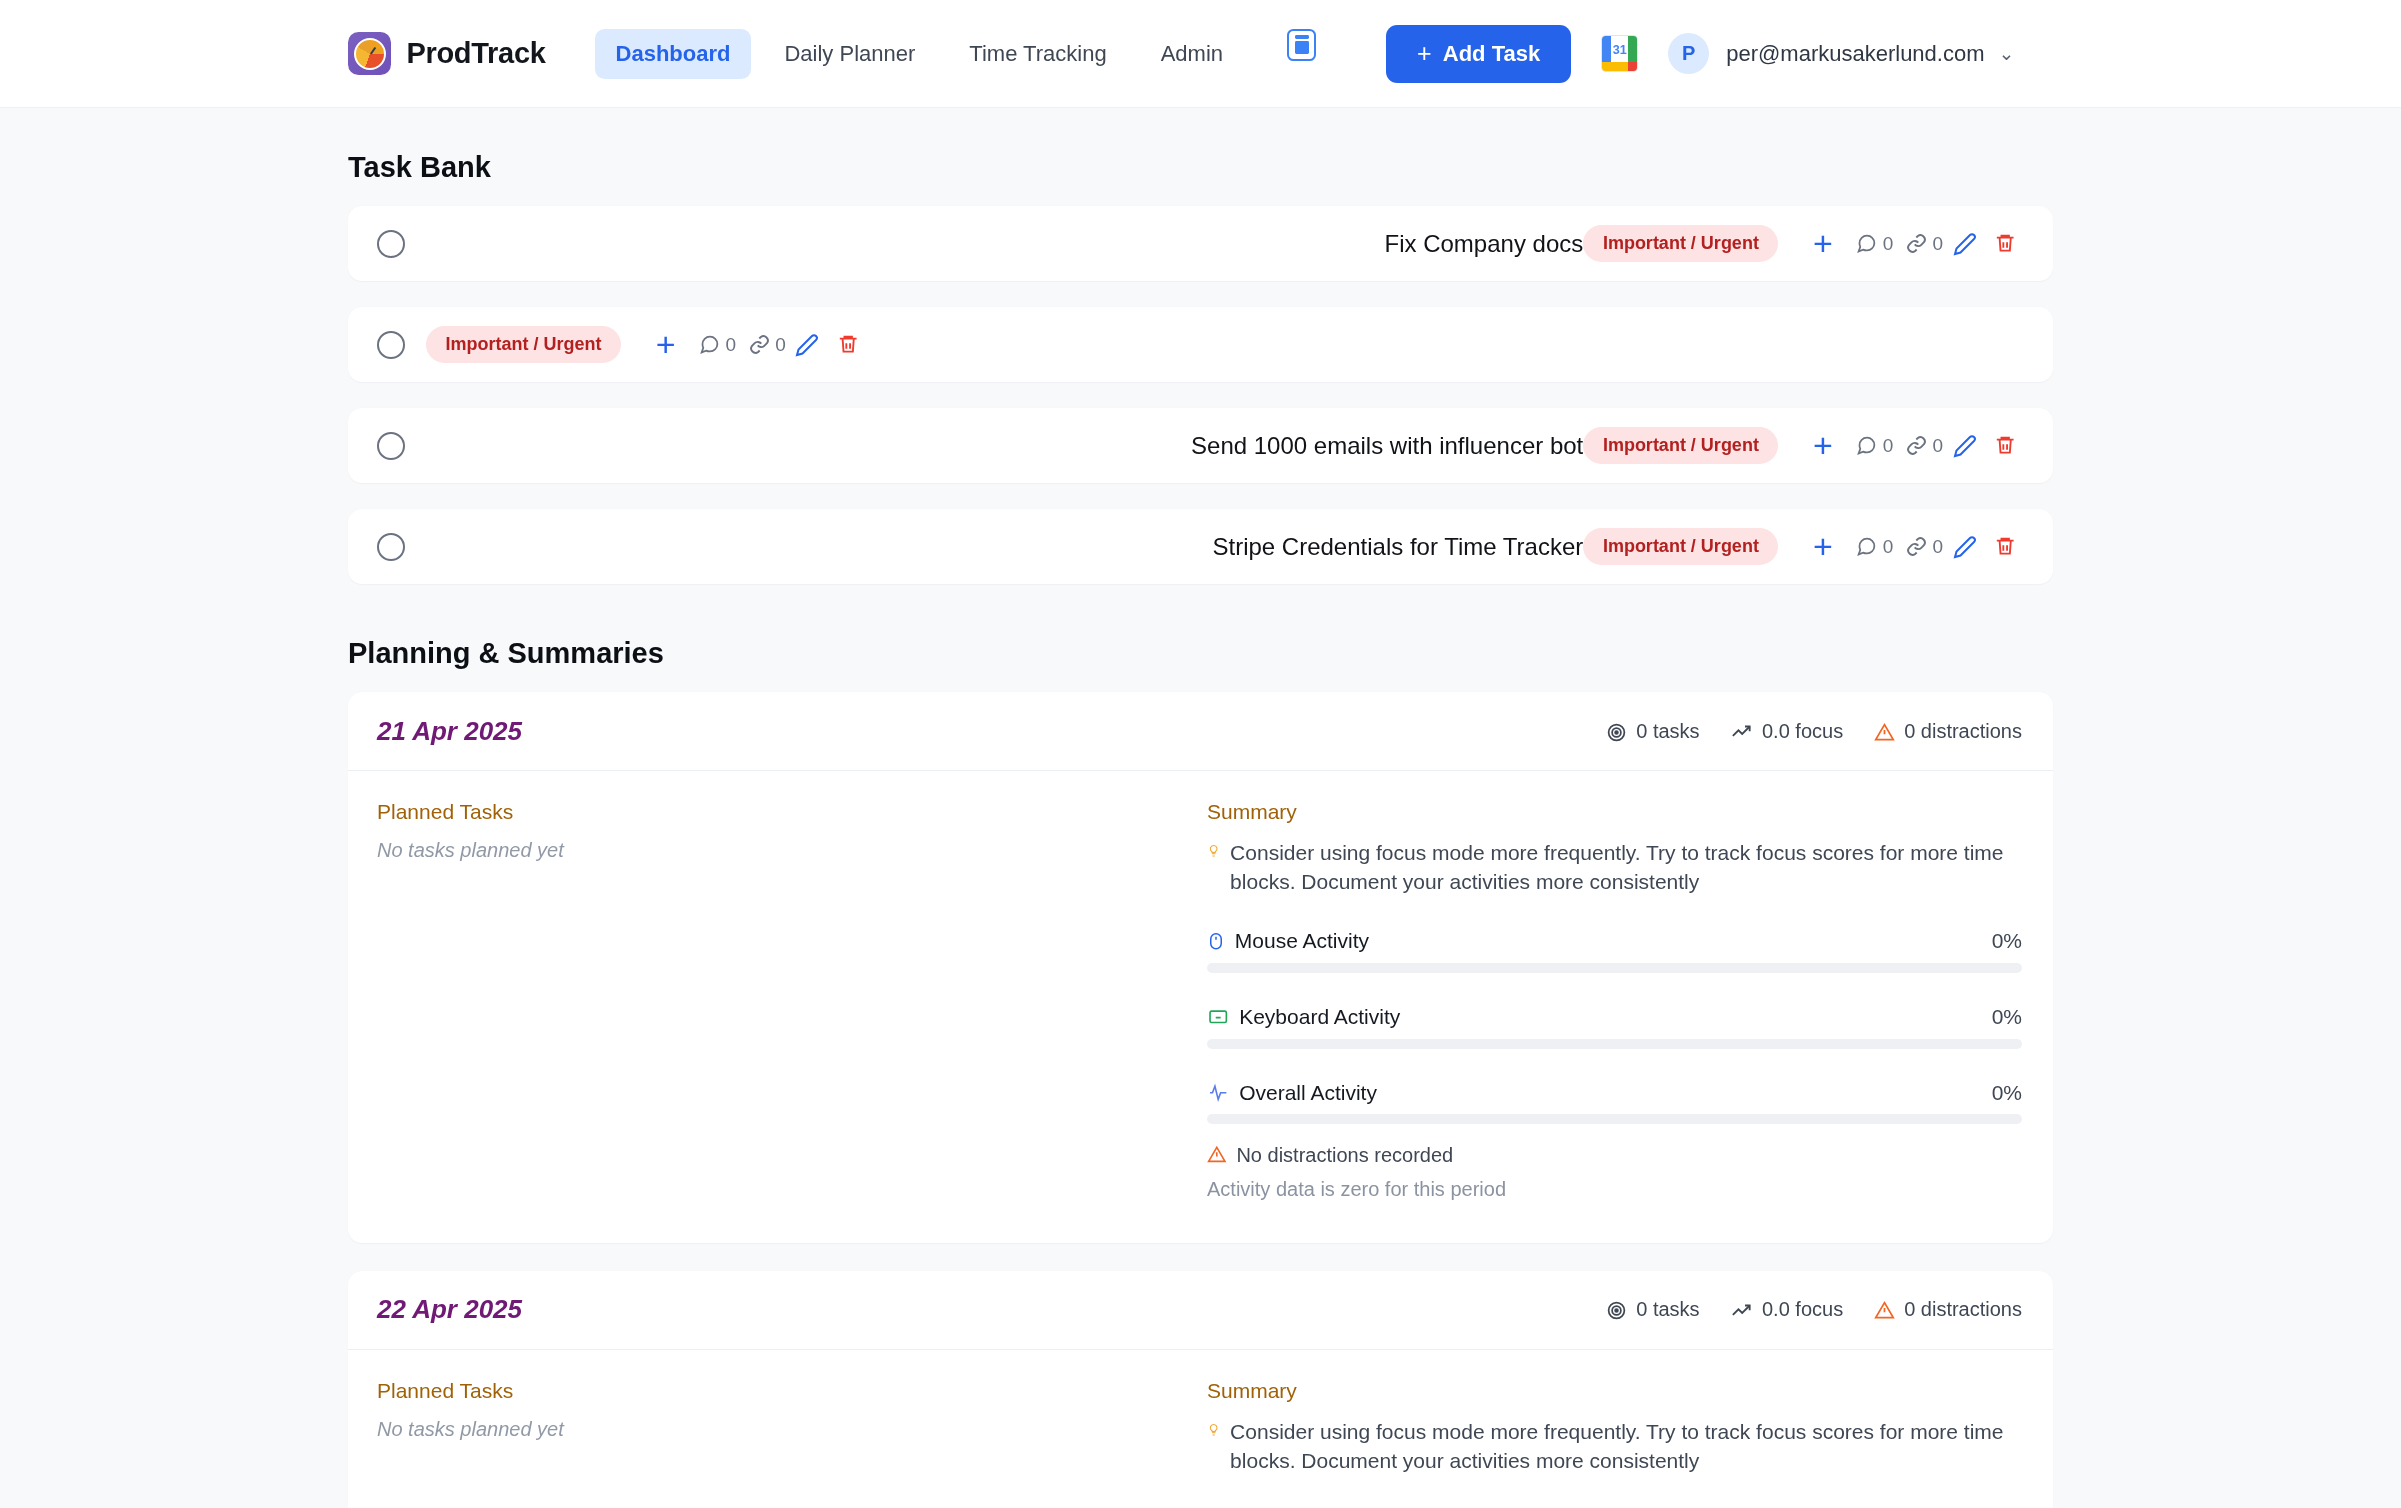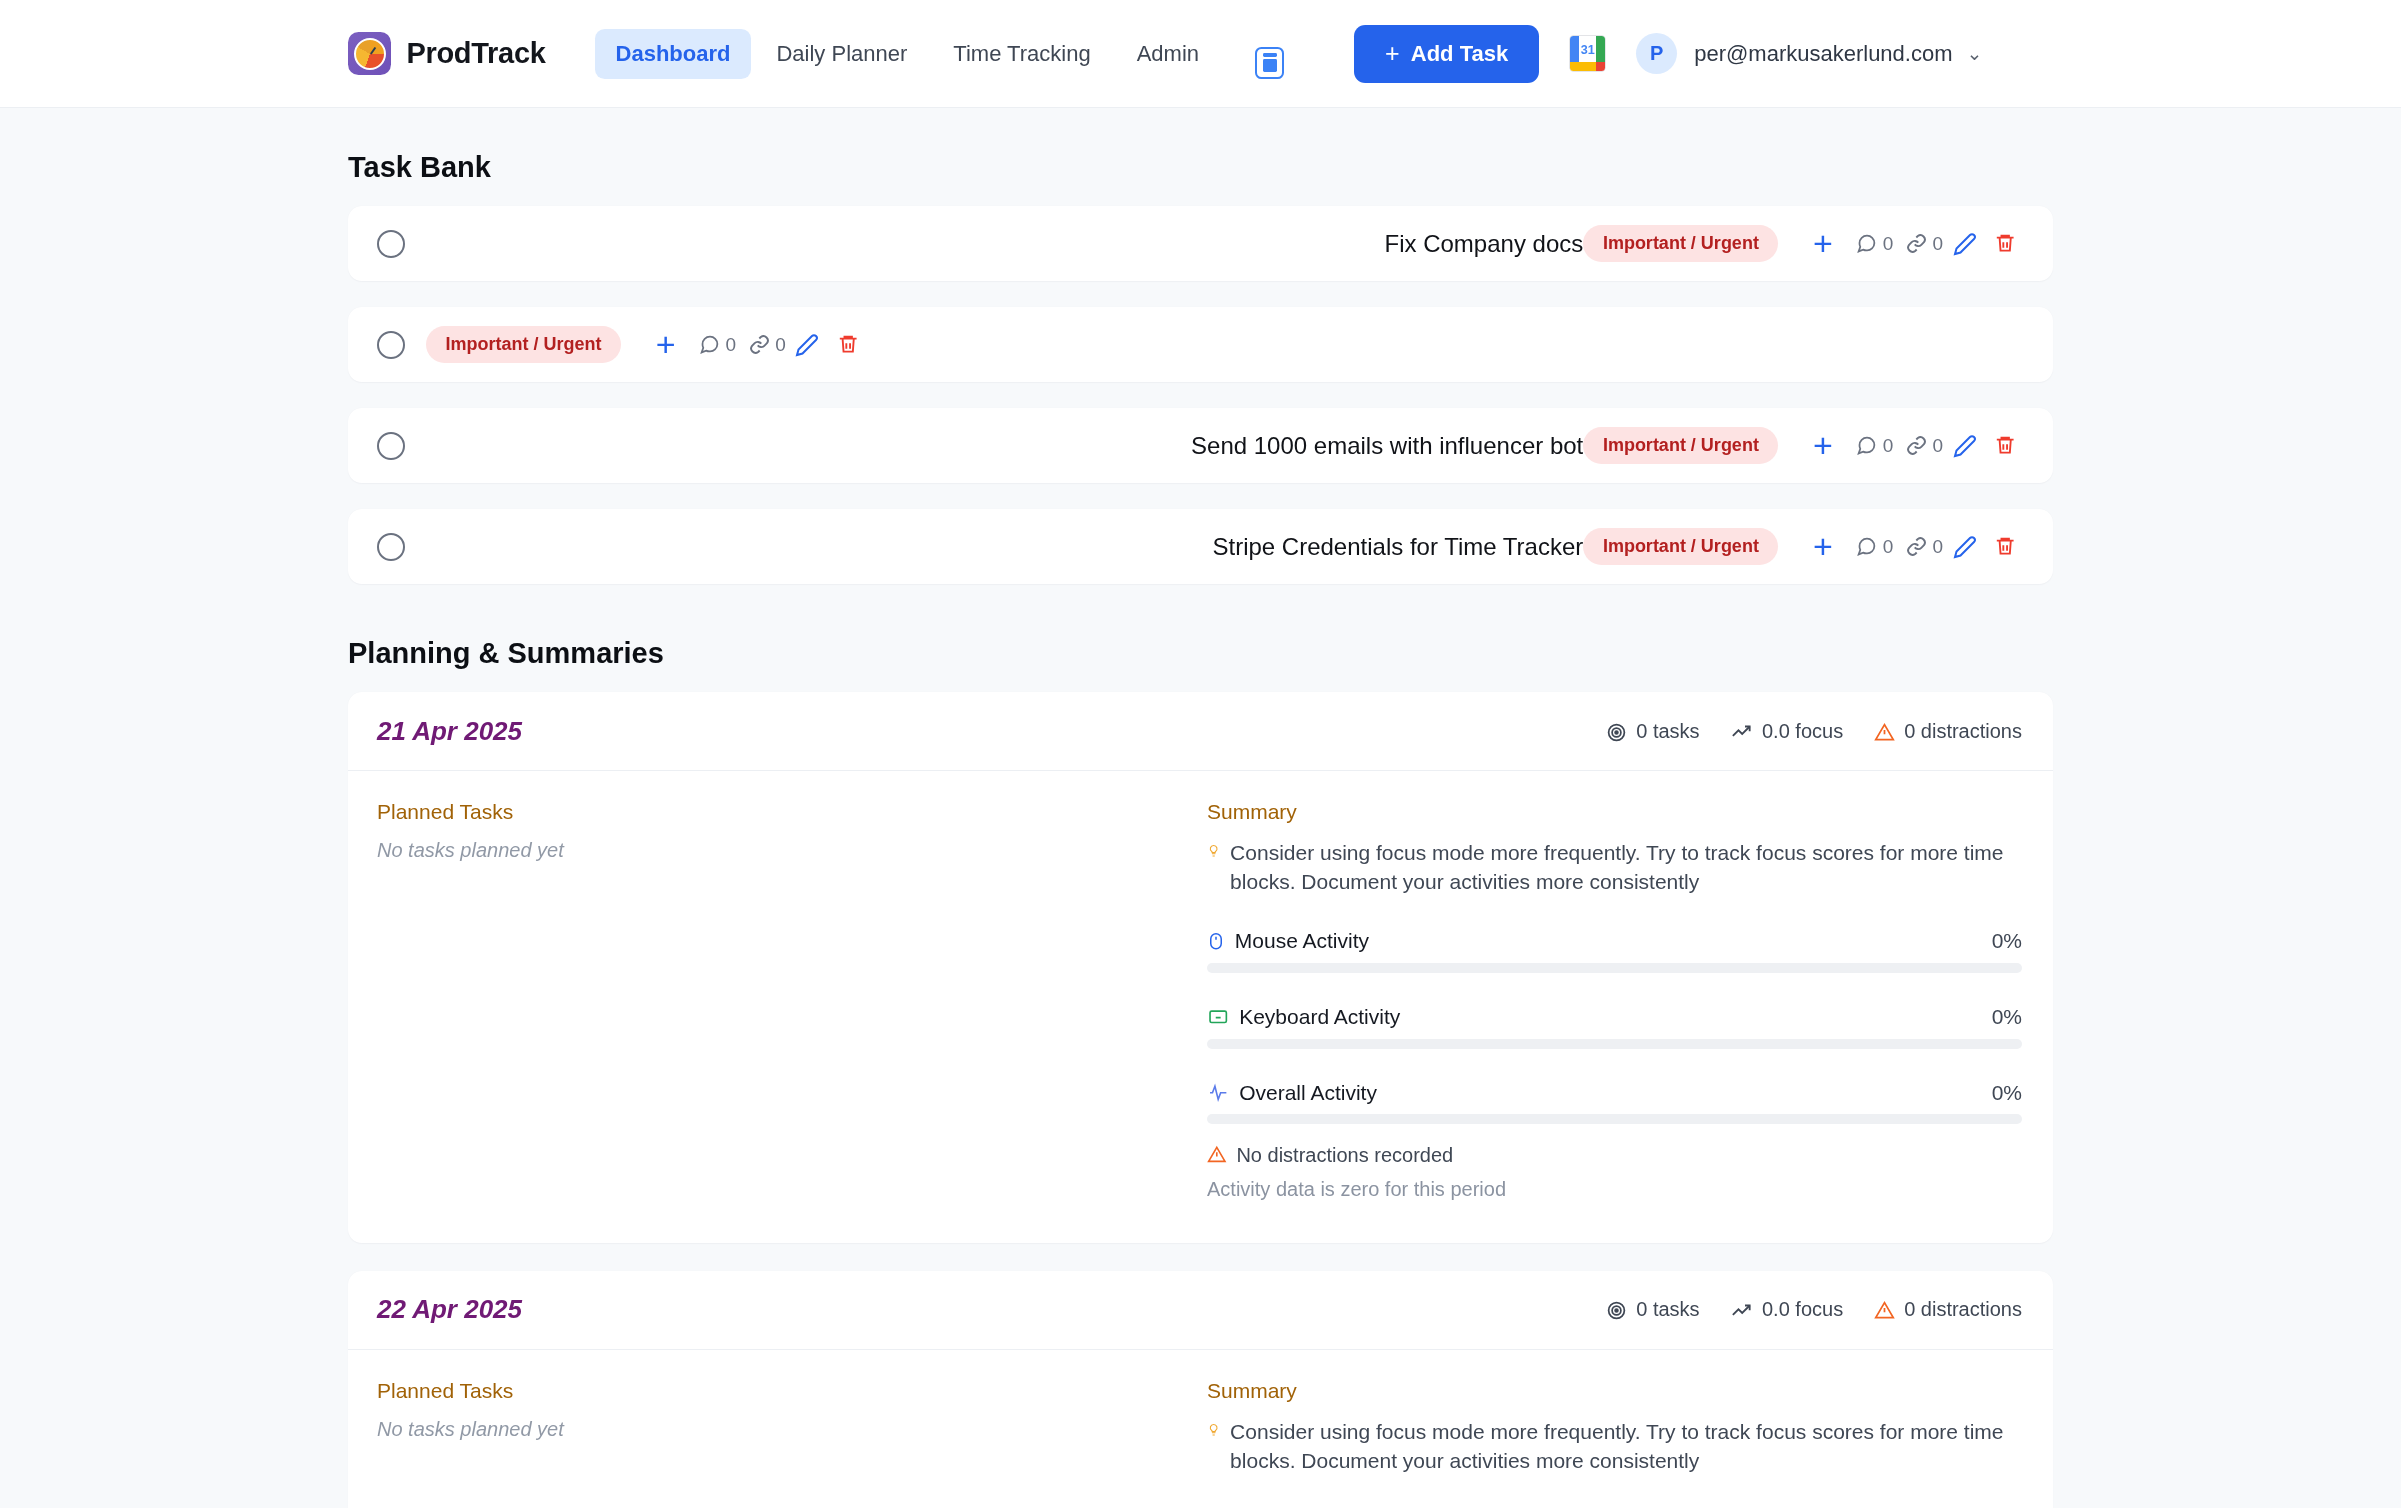--- a/index.html
+++ b/index.html
@@ -34,21 +34,21 @@
     border: 2.1px solid #fdfdfd;
     position: relative;
   }
   .brand-logo .ring:after {
     content: ""; position: absolute; left: 50%; top: 22%;
     width: 1.7px; height: 7.7px; background: #2c3e50; transform-origin: bottom center;
     transform: rotate(35deg);
   }
   .brand-name { font-size: 29px; font-weight: bold; color: #13161c; letter-spacing: -0.3px; }
 
-  .nav-links { display: flex; align-items: flex-end; gap: 4px; }
+  .nav-links { display: flex; align-items: flex-start; gap: 12px; }
   .nav-link {
     font-size: 22px; color: #3f4754; padding: 12px 21px;
     border-radius: 9.8px; white-space: nowrap;
   }
   .nav-link.active { color: #2563eb; background: #dbeafe; font-weight: 600; }
 
   .nav-icon-btn {
     width: 29px; height: 32px; margin-left: 31px;
     border: 2.1px solid #3b82f6; border-radius: 6.3px;
     display: flex; flex-direction: column; align-items: center; justify-content: center; gap: 2.1px;

